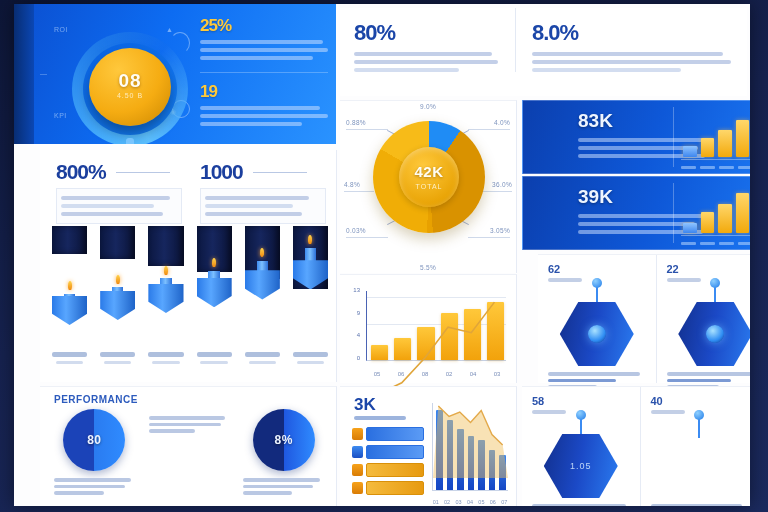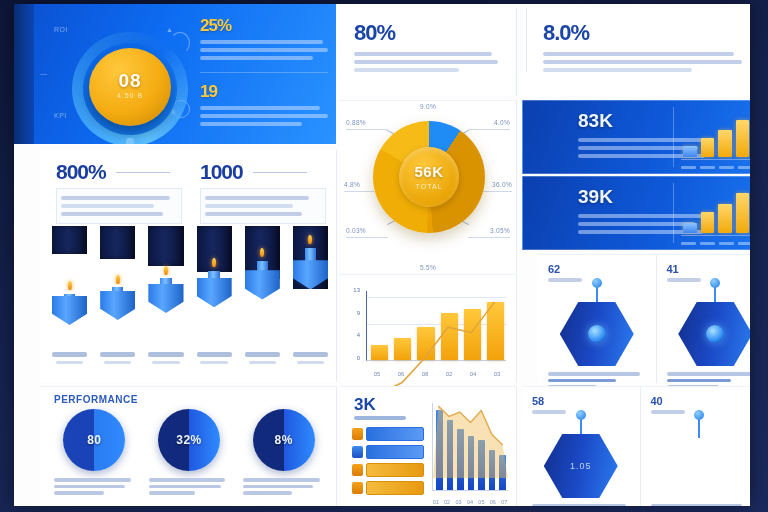--- a/index.html
+++ b/index.html
@@ -51,21 +51,21 @@
   .hstat{position:relative;padding-bottom:8px;margin-bottom:9px;border-bottom:1px solid rgba(190,220,255,.35);}
   .hstat .num{color:#ffc93a;font-size:17px;font-weight:bold;letter-spacing:-1px;
     display:inline-block;vertical-align:top;filter:blur(.35px);text-shadow:0 1px 2px rgba(0,0,0,.25);}
   .hstat .head{display:inline-block;width:76px;margin-left:5px;vertical-align:top;padding-top:2px;}
 
   
   .card{position:absolute;background:#fff;}
   .mid-top{left:326px;top:4px;width:176px;height:88px;border-right:1px solid #e3e9f4;}
   .big-pct{color:#1b46a8;font-size:22px;font-weight:bold;letter-spacing:-1px;filter:blur(.4px);
     display:inline-block;vertical-align:top;}
-  .right-top{left:508px;top:4px;width:236px;height:88px;}
+  .right-top{left:497px;top:4px;width:236px;height:88px;}
 
   
   .kpi{position:absolute;left:508px;width:236px;height:72px;
     background:linear-gradient(110deg,#0b3fae 0%,#0e58d8 55%,#1a74f0 100%);
     border:1px solid rgba(255,255,255,.25);overflow:hidden;}
   .kpi.k1{top:96px;}
   .kpi.k2{top:172px;}
   .kpi .kleft{position:absolute;left:12px;top:9px;width:130px;margin-left:43px;}
   .kpi .knum{color:#eef5ff;font-size:19px;font-weight:bold;letter-spacing:0px;filter:blur(.35px);
     text-shadow:0 1px 3px rgba(0,0,0,.4);}
@@ -427,21 +427,21 @@
       </div>
       <div class="cal" style="left:0;right:0;top:2px;text-align:center">9.0%</div>
       <div class="cal" style="left:0;right:0;bottom:2px;text-align:center">5.5%</div>
 
       <div class="leader" style="left:46px;top:34px;width:22px;transform:rotate(28deg)"></div>
       <div class="leader" style="right:46px;top:34px;width:22px;transform:rotate(-28deg)"></div>
       <div class="leader" style="left:46px;top:118px;width:22px;transform:rotate(-28deg)"></div>
       <div class="leader" style="right:46px;top:118px;width:22px;transform:rotate(28deg)"></div>
 
       <div class="donut">
-        <div class="clabel">56K</div>
+        <div class="clabel">42K</div>
         <div class="csub">TOTAL</div>
       </div>
     </div>
 
     <div class="card combo-card">
       <div class="yticks" id="combo-yticks">
           <span style="bottom: 0%;">0</span>
           <span style="bottom: 30.6667%;">4</span>
           <span style="bottom: 61.3333%;">9</span>
           <span style="bottom: 92%;">13</span>
@@ -483,21 +483,21 @@
               <div class="core"></div>
             </div>
           </div>
           <div class="hexcap">
             <div class="cl" style="width:94%"></div>
               <div class="cl acc" style="width:70%"></div>
               <div class="cl" style="width:50%"></div>
           </div>
         </div>
         <div class="hexcard">
-          <div class="hnum">41</div>
+          <div class="hnum">22</div>
           <div class="hsub"></div>
           <div class="hexwrap">
             <div class="pinline"></div>
               <div class="pindot"></div>
             <div class="hex">
               <div class="core"></div>
             </div>
           </div>
           <div class="hexcap">
             <div class="cl" style="width:92%"></div>
@@ -545,23 +545,20 @@
           <div class="pie2">
             <div class="pv">80</div>
           </div>
           <div class="circ-cap">
             <div class="cl" style="width:96%"></div>
               <div class="cl" style="width:88%"></div>
               <div class="cl" style="width:62%"></div>
           </div>
         </div>
         <div class="circ-col">
-          <div class="pie2 dark">
-            <div class="pv">32%</div>
-          </div>
           <div class="circ-cap">
             <div class="cl" style="width:94%"></div>
               <div class="cl" style="width:90%"></div>
               <div class="cl" style="width:58%"></div>
           </div>
         </div>
         <div class="circ-col">
           <div class="pie2 dark">
             <div class="pv">8%</div>
           </div>

